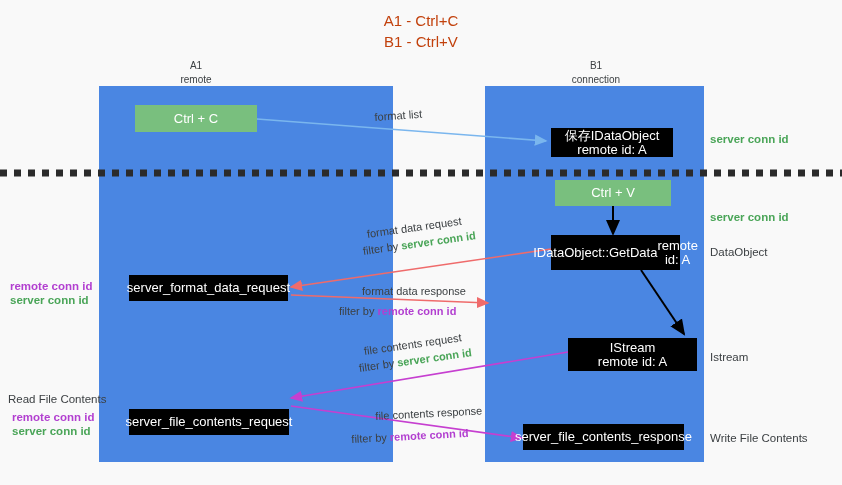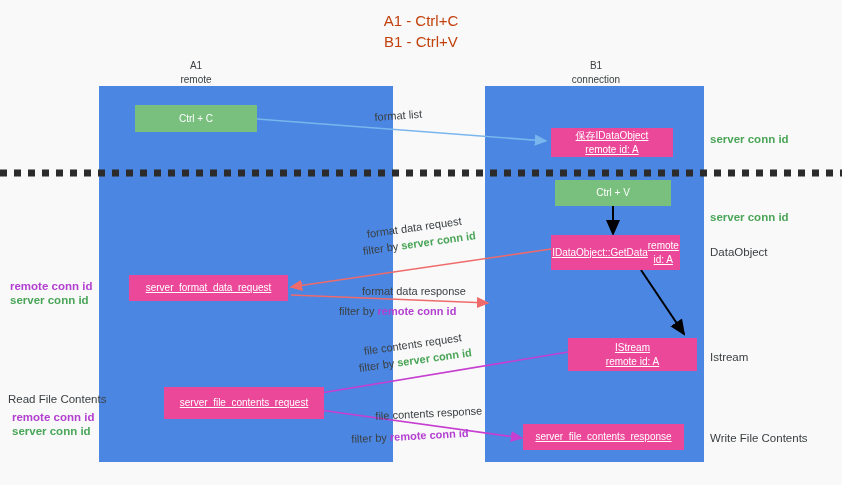--- a/index.html
+++ b/index.html
@@ -23,24 +23,24 @@
     position:absolute;text-align:center;font-size:10px;line-height:14px;color:#3c4043;
   }
 
   
   .lane{position:absolute;background:#4a86e2;}
 
   
   .box{
     position:absolute;
     display:flex;align-items:center;justify-content:center;
-    text-align:center;color:#ffffff;font-size:10px;line-height:14px;
+    text-align:center;color:#ffffff;font-size:13px;line-height:14px;
     box-sizing:border-box;padding:2px 4px;
   }
-  .box.orange{background:#ec4899;text-decoration:underline;}
+  .box.orange{background:#000000;}
   .box.green{background:#79bf7e;}
 
   
   .note{
     position:absolute;font-size:11.5px;line-height:15px;
   }
   .note.green{color:#4aa558;font-weight:bold;}
   .note.purple{color:#b23fd0;font-weight:bold;}
   .note.gray{color:#3c4043;}
 
@@ -132,21 +132,21 @@
   </div>
 
   <div class="box orange" style="left:129px;top:275px;width:159px;height:26px;">server_format_data_request</div>
 
 
   <div class="box orange" style="left:568px;top:338px;width:129px;height:33px;flex-direction:column;">
     <span>IStream</span>
     <span>remote id: A</span>
   </div>
 
-  <div class="box orange" style="left:129px;top:387px;width:160px;height:32px;margin-left:35px;">server_file_contents_request</div>
+  <div class="box orange" style="left:129px;top:409px;width:160px;height:26px;">server_file_contents_request</div>
 
   <div class="box orange" style="left:523px;top:424px;width:161px;height:26px;">server_file_contents_response</div>
 
   <div class="note green" style="left:710px;top:132px;">server conn id</div>
   <div class="note green" style="left:710px;top:210px;">server conn id</div>
   <div class="note gray" style="left:710px;top:245px;">DataObject</div>
   <div class="note gray" style="left:710px;top:350px;">Istream</div>
   <div class="note gray" style="left:710px;top:431px;">Write File Contents</div>
 
   <div class="note purple" style="left:10px;top:279px;">remote conn id</div>

